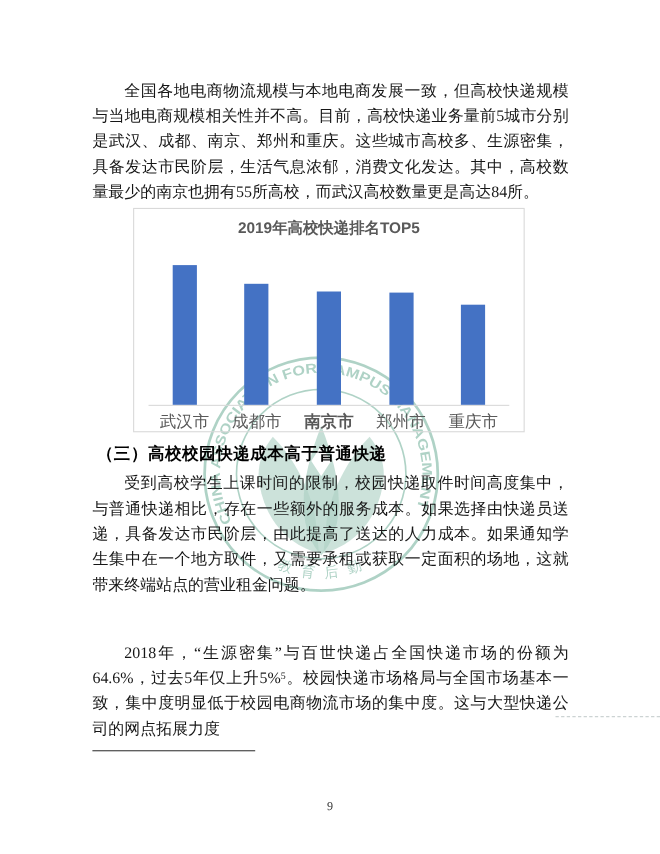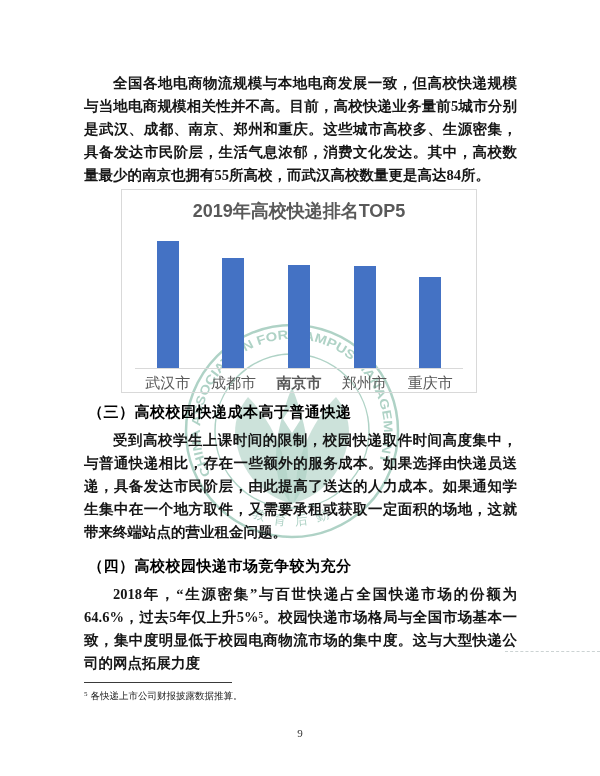--- a/index.html
+++ b/index.html
@@ -5,40 +5,40 @@
   html,body{margin:0;padding:0;background:#ffffff;}
   .page{
     position:relative;width:600px;height:776px;background:#ffffff;
     font-family:"Liberation Serif",serif;overflow:hidden;
   }
   .watermark{position:absolute;left:182px;top:321px;width:220px;height:220px;opacity:.8;z-index:0;}
   .content{position:absolute;inset:0;z-index:1;}
   .body-text{
     position:absolute;left:84px;width:433px;margin:0;
     font-size:14.5px;line-height:23px;color:#161616;
-    text-align:justify;text-indent:2em;font-weight:bold;
+    text-align:justify;text-indent:2em;
   }
   .p1{top:72px;}
   .p2{top:429px;}
   .p3{top:583px;}
   .body-text sup{font-size:9px;line-height:0;vertical-align:4px;}
   .heading{
     position:absolute;left:84px;margin:4px;
     font-family:"Liberation Sans",sans-serif;font-weight:bold;
     font-size:15px;color:#000000;letter-spacing:.5px;
   }
   .h3{top:399px;}
   .h4{top:553px;}
   .chart{
     position:absolute;left:121px;top:189px;width:356px;height:204px;margin:0;
     border:1px solid #d9d9d9;box-sizing:border-box;background:transparent;
   }
   .chart-title{
     margin-top:9px;text-align:center;
-    font-family:"Liberation Sans",sans-serif;font-weight:bold;font-size:18px;color:#595959;
+    font-family:"Liberation Sans",sans-serif;font-weight:bold;font-size:14px;color:#595959;
   }
   .plot{position:absolute;left:13px;right:13px;top:35px;height:143px;border-bottom:1px solid #d9d9d9;}
   .bars{display:flex;height:100%;align-items:flex-end;justify-content:space-around;}
   .bar-slot{flex:1;display:flex;justify-content:center;align-items:flex-end;height:100%;}
   .bar{width:22px;}
   .labels{position:absolute;left:13px;right:13px;top:184px;display:flex;}
   .bar-label{flex:1;text-align:center;font-family:"Liberation Sans",sans-serif;font-size:15px;color:#595959;}
   .footnote-sep{position:absolute;left:84px;top:682px;width:148px;border-top:1px solid #3a3a3a;}
   .footnote{position:absolute;left:84px;top:690px;margin:0;font-size:9.5px;color:#1a1a1a;}
   .footnote sup{font-size:7px;vertical-align:3px;margin-right:3px;}
@@ -99,25 +99,23 @@
           <div class="bar-label" style="color: rgb(89, 89, 89); font-weight: bold;">南京市</div>
           <div class="bar-label" style="color: rgb(89, 89, 89);">郑州市</div>
           <div class="bar-label" style="color: rgb(89, 89, 89);">重庆市</div>
         </div>
     </figure>
 
     <h3 class="heading h3">（三）高校校园快递成本高于普通快递</h3>
 
     <p class="body-text p2">受到高校学生上课时间的限制，校园快递取件时间高度集中，与普通快递相比，存在一些额外的服务成本。如果选择由快递员送递，具备发达市民阶层，由此提高了送达的人力成本。如果通知学生集中在一个地方取件，又需要承租或获取一定面积的场地，这就带来终端站点的营业租金问题。</p>
 
-    <h3 class="heading h4">（四）高校校园快递市场竞争较为充分</h3>
 
     <p class="body-text p3"><span>2018年，“生源密集”与百世快递占全国快递市场的份额为64.6%，过去5年仅上升5%</span><sup>5</sup><span>。校园快递市场格局与全国市场基本一致，集中度明显低于校园电商物流市场的集中度。这与大型快递公司的网点拓展力度</span></p>
 
     <div class="artifact-line"></div>
 
     <div class="footnote-sep"></div>
-    <p class="footnote"><sup>5</sup><span>各快递上市公司财报披露数据推算。</span></p>
 
     <div class="page-number">9</div>
 
   </div>
 </div>
 
 </body></html>

